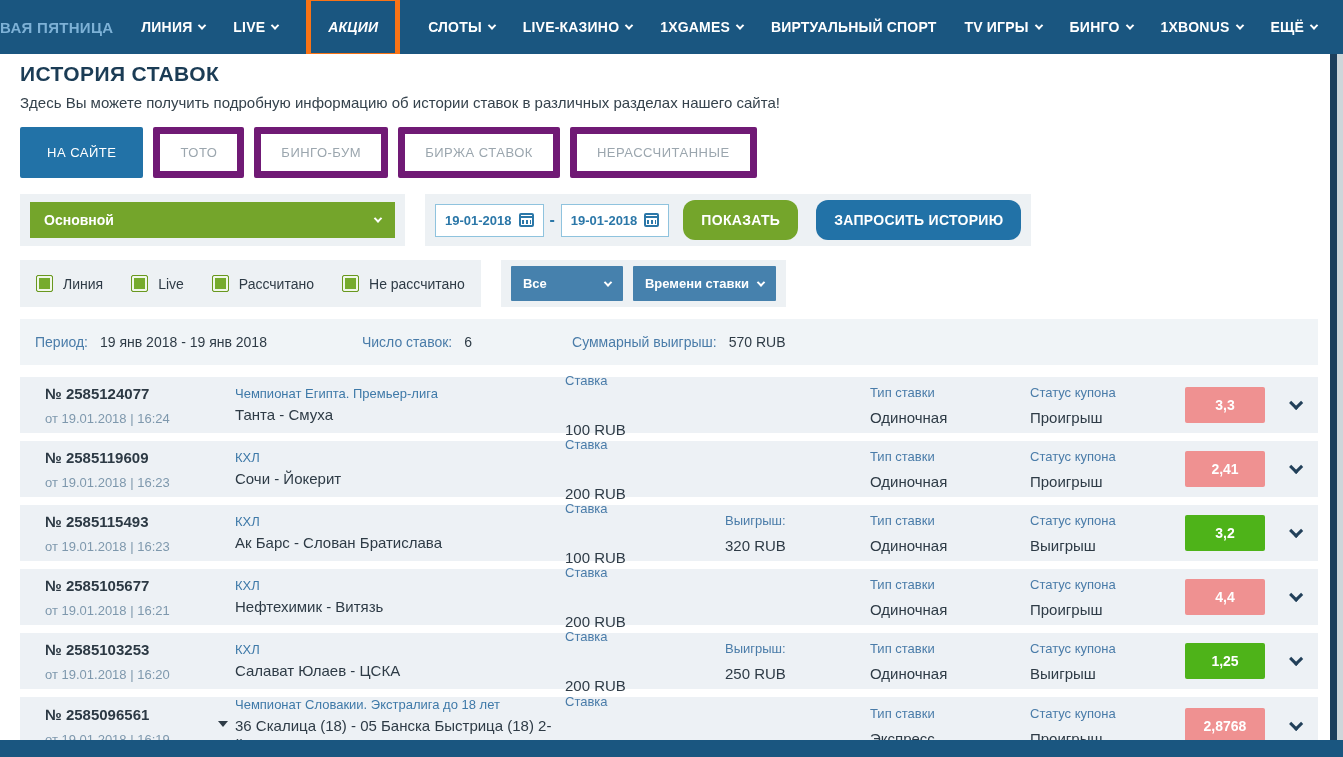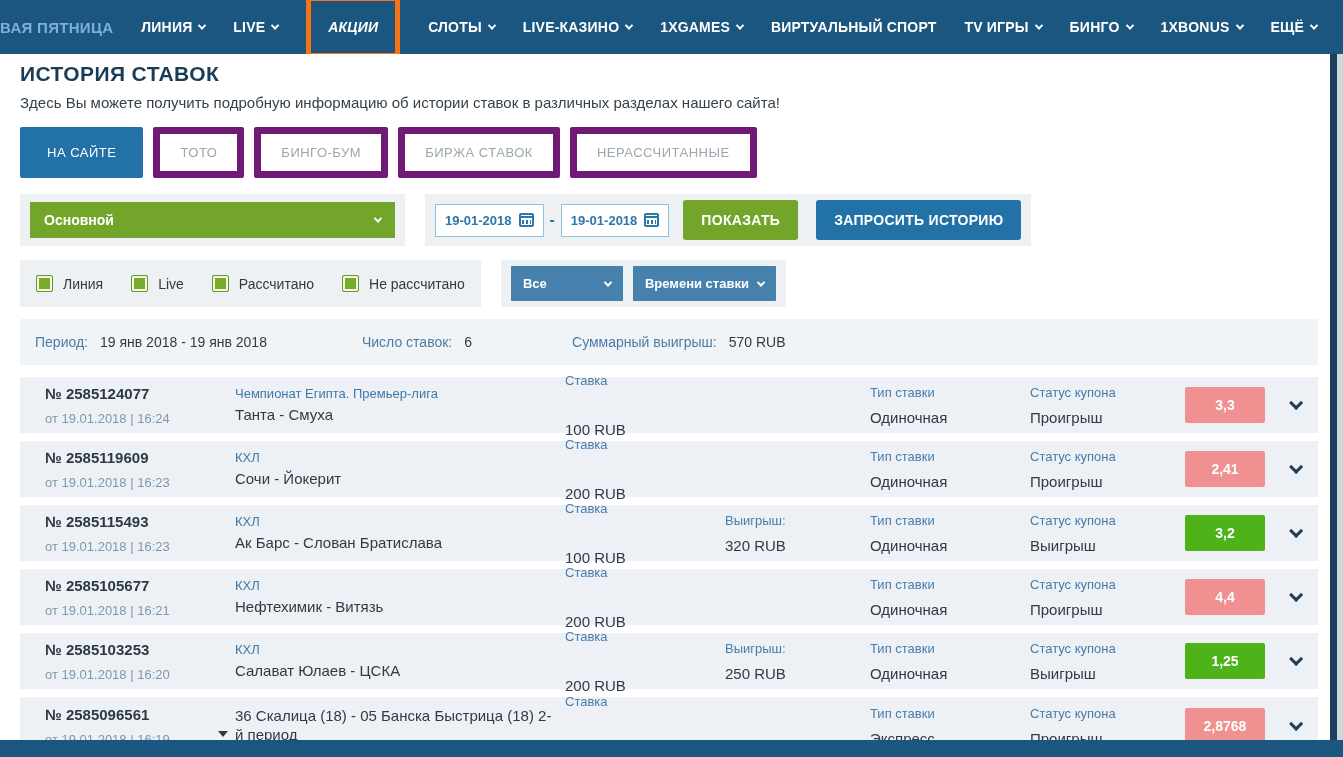--- a/index.html
+++ b/index.html
@@ -48,21 +48,21 @@
               font-size:13px; padding:8px 9px; display:flex; gap:7px; align-items:center;
               cursor:pointer; }
   .date-sep { color:#2b77a8; font-weight:bold; margin:0 6px; }
   .cal { width:15px; height:14px; border:2px solid #2b77a8; border-radius:2px;
          position:relative; flex:0 0 auto; }
   .cal::before { content:""; position:absolute; left:0; right:0; top:1px; height:2px;
                  background:#2b77a8; }
   .cal::after { content:""; position:absolute; left:1px; top:5px; width:9px; height:4px;
                 background:repeating-linear-gradient(90deg,#2b77a8 0 2px,transparent 2px 4px); }
   .btn { border:none; color:#fff; font-weight:bold; font-size:14px; padding:12px 18px;
-         cursor:pointer; letter-spacing:.3px; border-radius:3px;
+         cursor:pointer; letter-spacing:.3px; border-radius:12px;
          font-family:"Liberation Sans",sans-serif; }
   .btn-green { background:#74a52b; margin-left:14px; }
   .btn-blue { background:#2272a7; margin-left:18px; }
 
   
   .legend-row { display:flex; gap:20px; margin-bottom:12px; }
   .legend-strip { gap:28px; padding:6px 16px; }
   .legend-item { display:flex; align-items:center; gap:10px; font-size:14px; color:#2e3b46; }
   .cb { width:17px; height:17px; background:#76ab2d; border:1px solid #69981f;
         border-radius:2px; box-shadow:inset 0 0 0 2px rgba(255,255,255,.9); cursor:pointer; }
@@ -370,20 +370,21 @@
           <div class="badge win">1,25</div>
           <span class="row-chevron"></span>
         </div>
         <div class="bet-row tall">
           <div class="col c-id">
             <div class="bet-id">№ 2585096561</div>
             <div class="bet-date">от 19.01.2018 | 16:19</div>
           </div>
           <div class="col c-event">
             <span class="expander"></span>
+            <div class="bet-league">Чемпионат Словакии. Экстралига до 18 лет</div>
             <div class="bet-match">36 Скалица (18) - 05 Банска Быстрица (18) 2-й период</div>
           </div>
           <div class="col c-stake">
             <div class="cell-label">Ставка</div>
             <div class="cell-value">200 RUB</div>
           </div>
           <div class="col c-win">
             <div class="cell-label"></div>
             <div class="cell-value"></div>
           </div>

